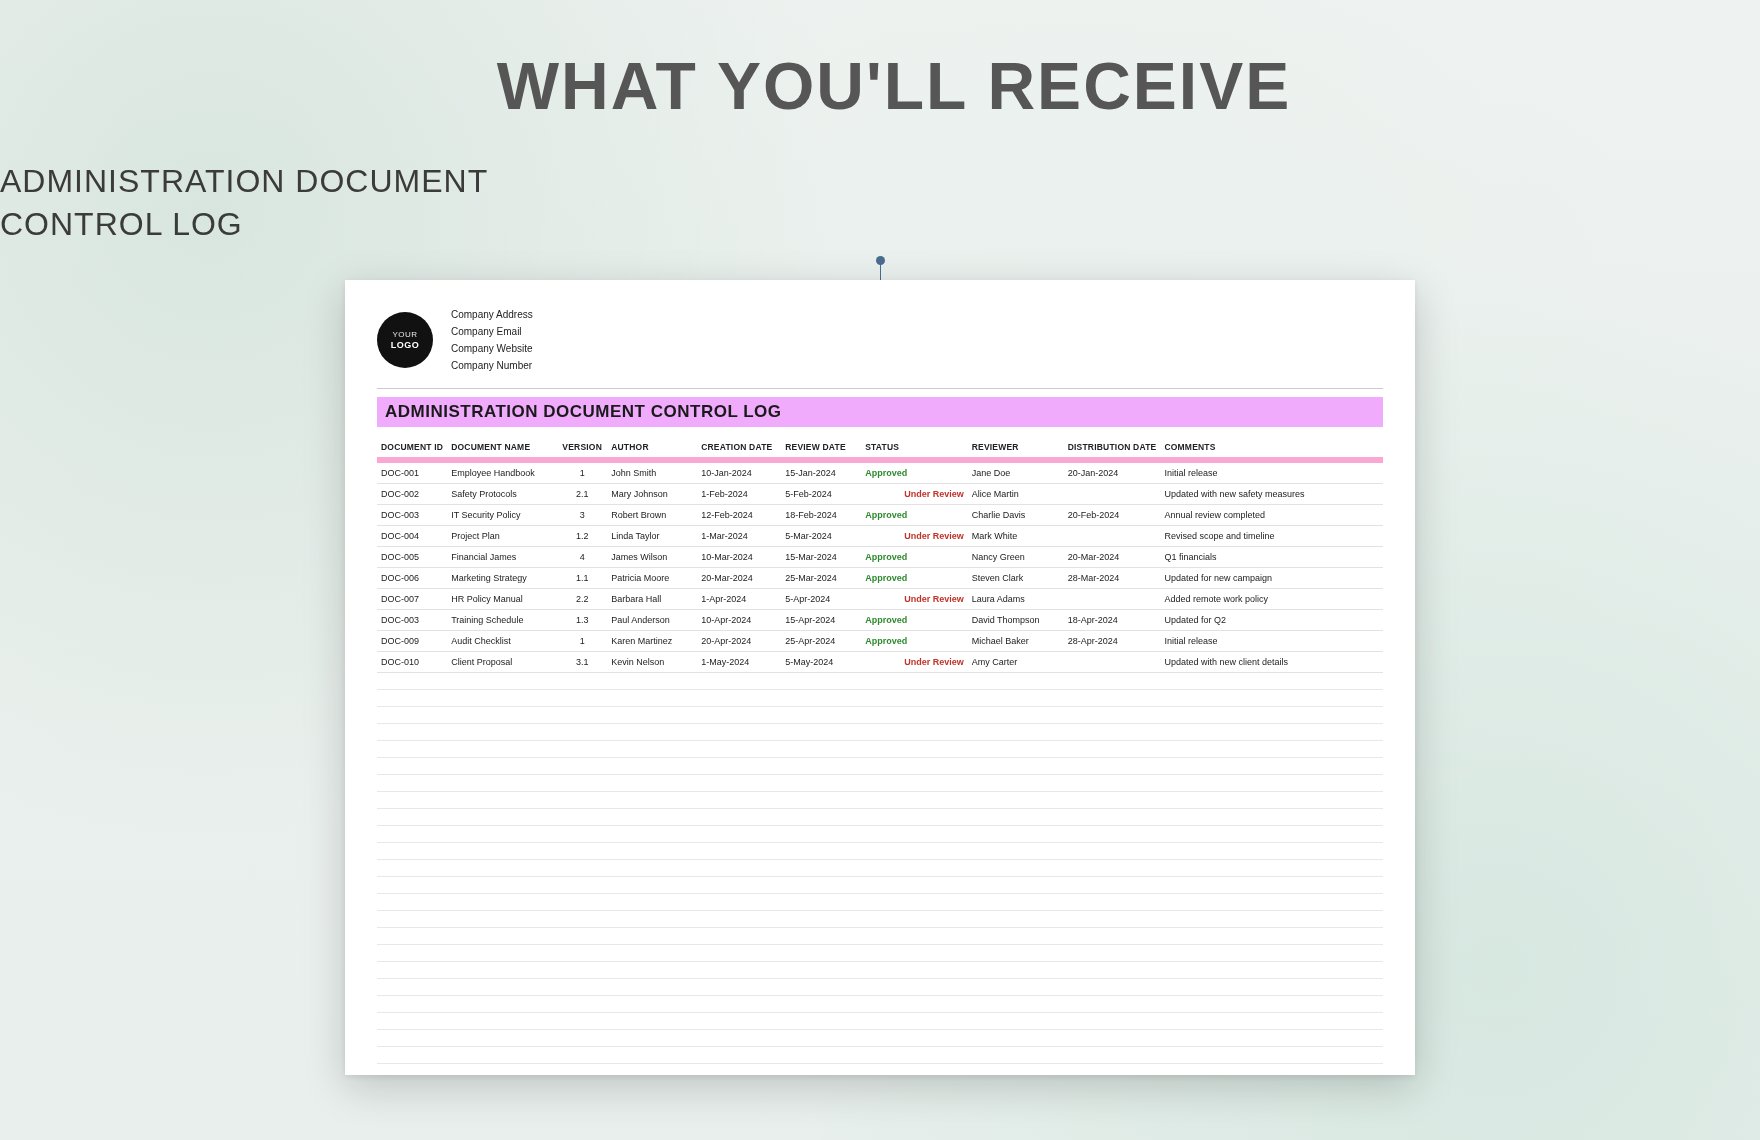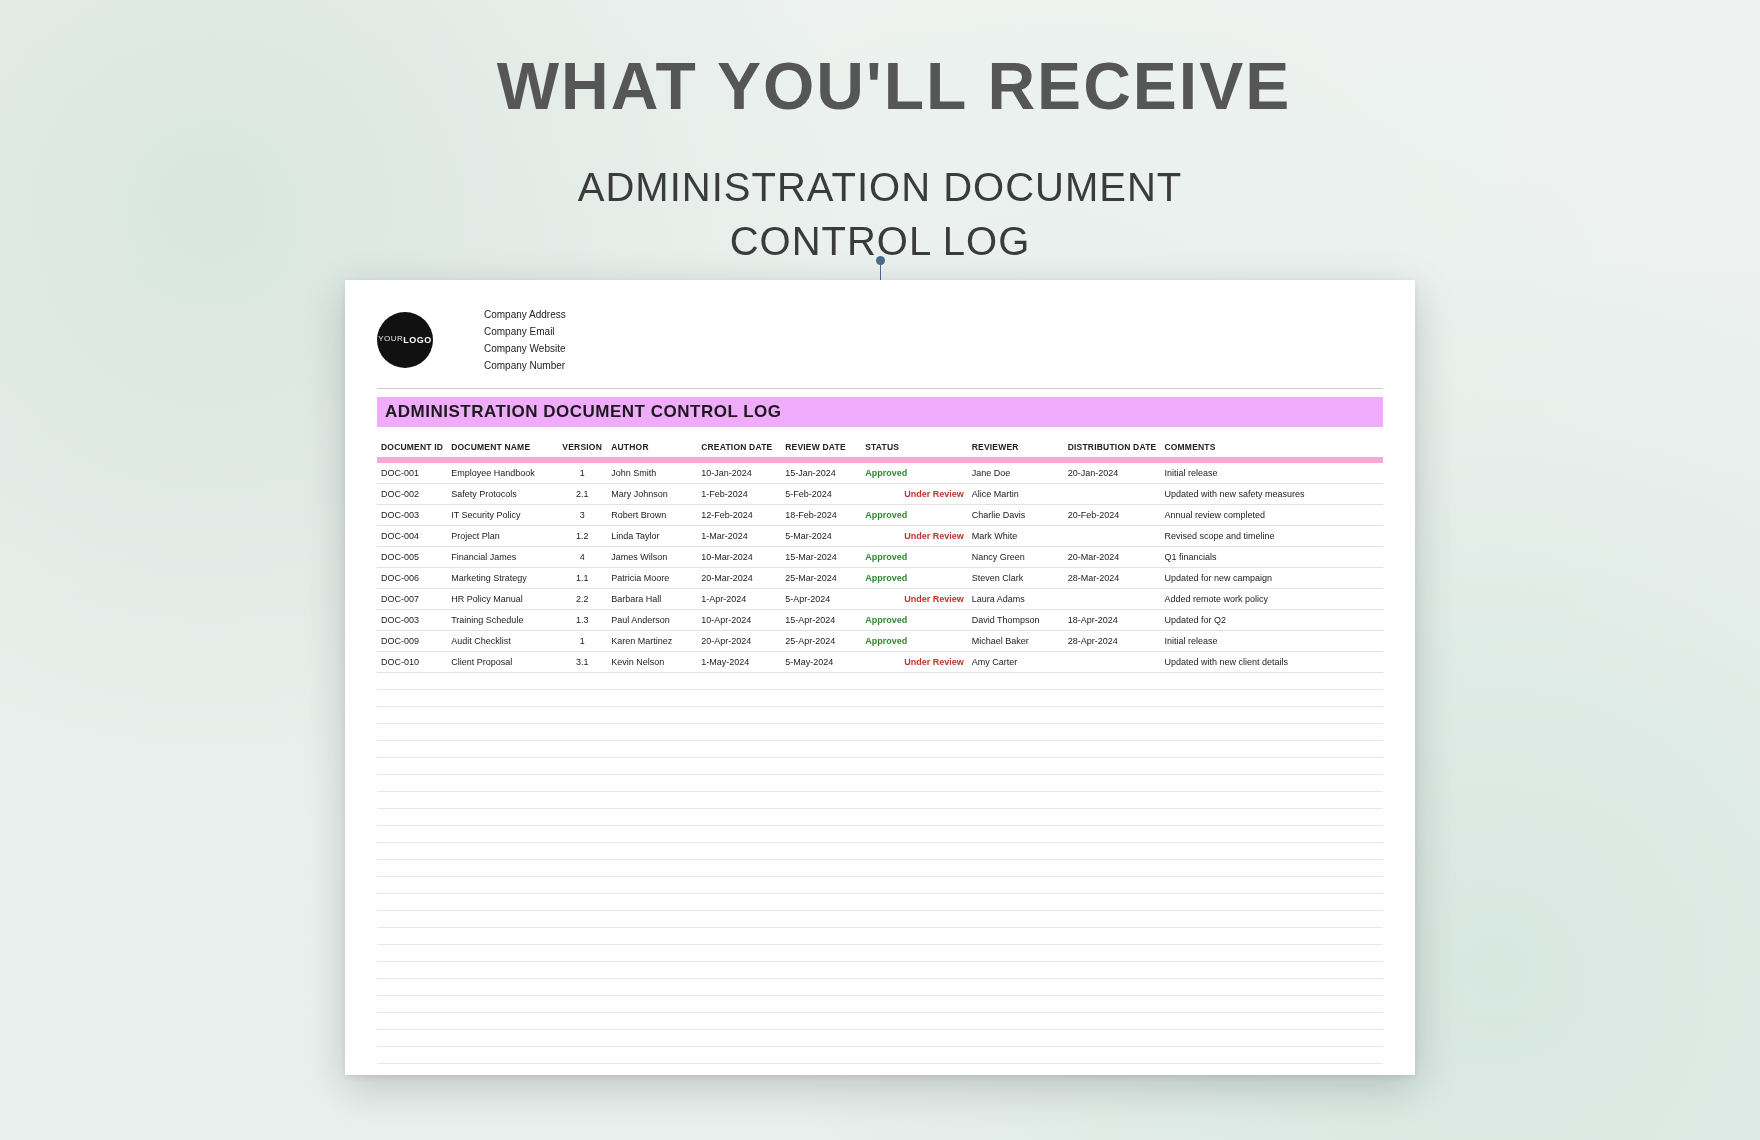--- a/index.html
+++ b/index.html
@@ -24,24 +24,24 @@
     font-weight: 600;
     font-size: 66px;
     letter-spacing: 2px;
     color: #565656;
     margin-left: 28px;
   }
   .subtitle {
     position: absolute;
     top: 160px;
     left: 0; right: 0;
-    text-align: center;
+    text-align: left;
     font-family: Arial, sans-serif;
     font-weight: 400;
-    font-size: 40px;
+    font-size: 32px;
     letter-spacing: 1px;
     color: #3b3b3b;
     line-height: 1.35;
   }
   .pointer {
     position: absolute;
     top: 260px;
     left: 50%;
     width: 1px;
     height: 106px;
@@ -81,30 +81,30 @@
     align-items: center;
     gap: 18px;
     padding: 2px 0 14px 0;
   }
   .logo {
     width: 56px; height: 56px;
     border-radius: 50%;
     background: #111;
     color: #fff;
     display: flex;
-    flex-direction: row;
+    flex-direction: column;
     align-items: center;
     justify-content: center;
     font-size: 9px;
     line-height: 1;
     font-weight: 700;
     letter-spacing: .5px;
   }
   .logo .lg-top { font-size: 8px; font-weight: 400; opacity: .9; margin-bottom: 2px;}
-  .company-lines { font-size: 10px; color: #222; line-height: 1.7; margin-left: 33px; }
+  .company-lines { font-size: 10px; color: #222; line-height: 1.7; }
   .hr-thin { border: 0; border-top: 1px solid #ccc; margin: 0 0 8px 0; }
   .doc-title-bar {
     background: #f0abfc;
     padding: 5px 8px;
     font-family: Impact, "Arial Black", sans-serif;
     font-weight: 700;
     font-size: 17px;
     letter-spacing: .5px;
     color: #1a1a1a;
     margin-bottom: 10px;

